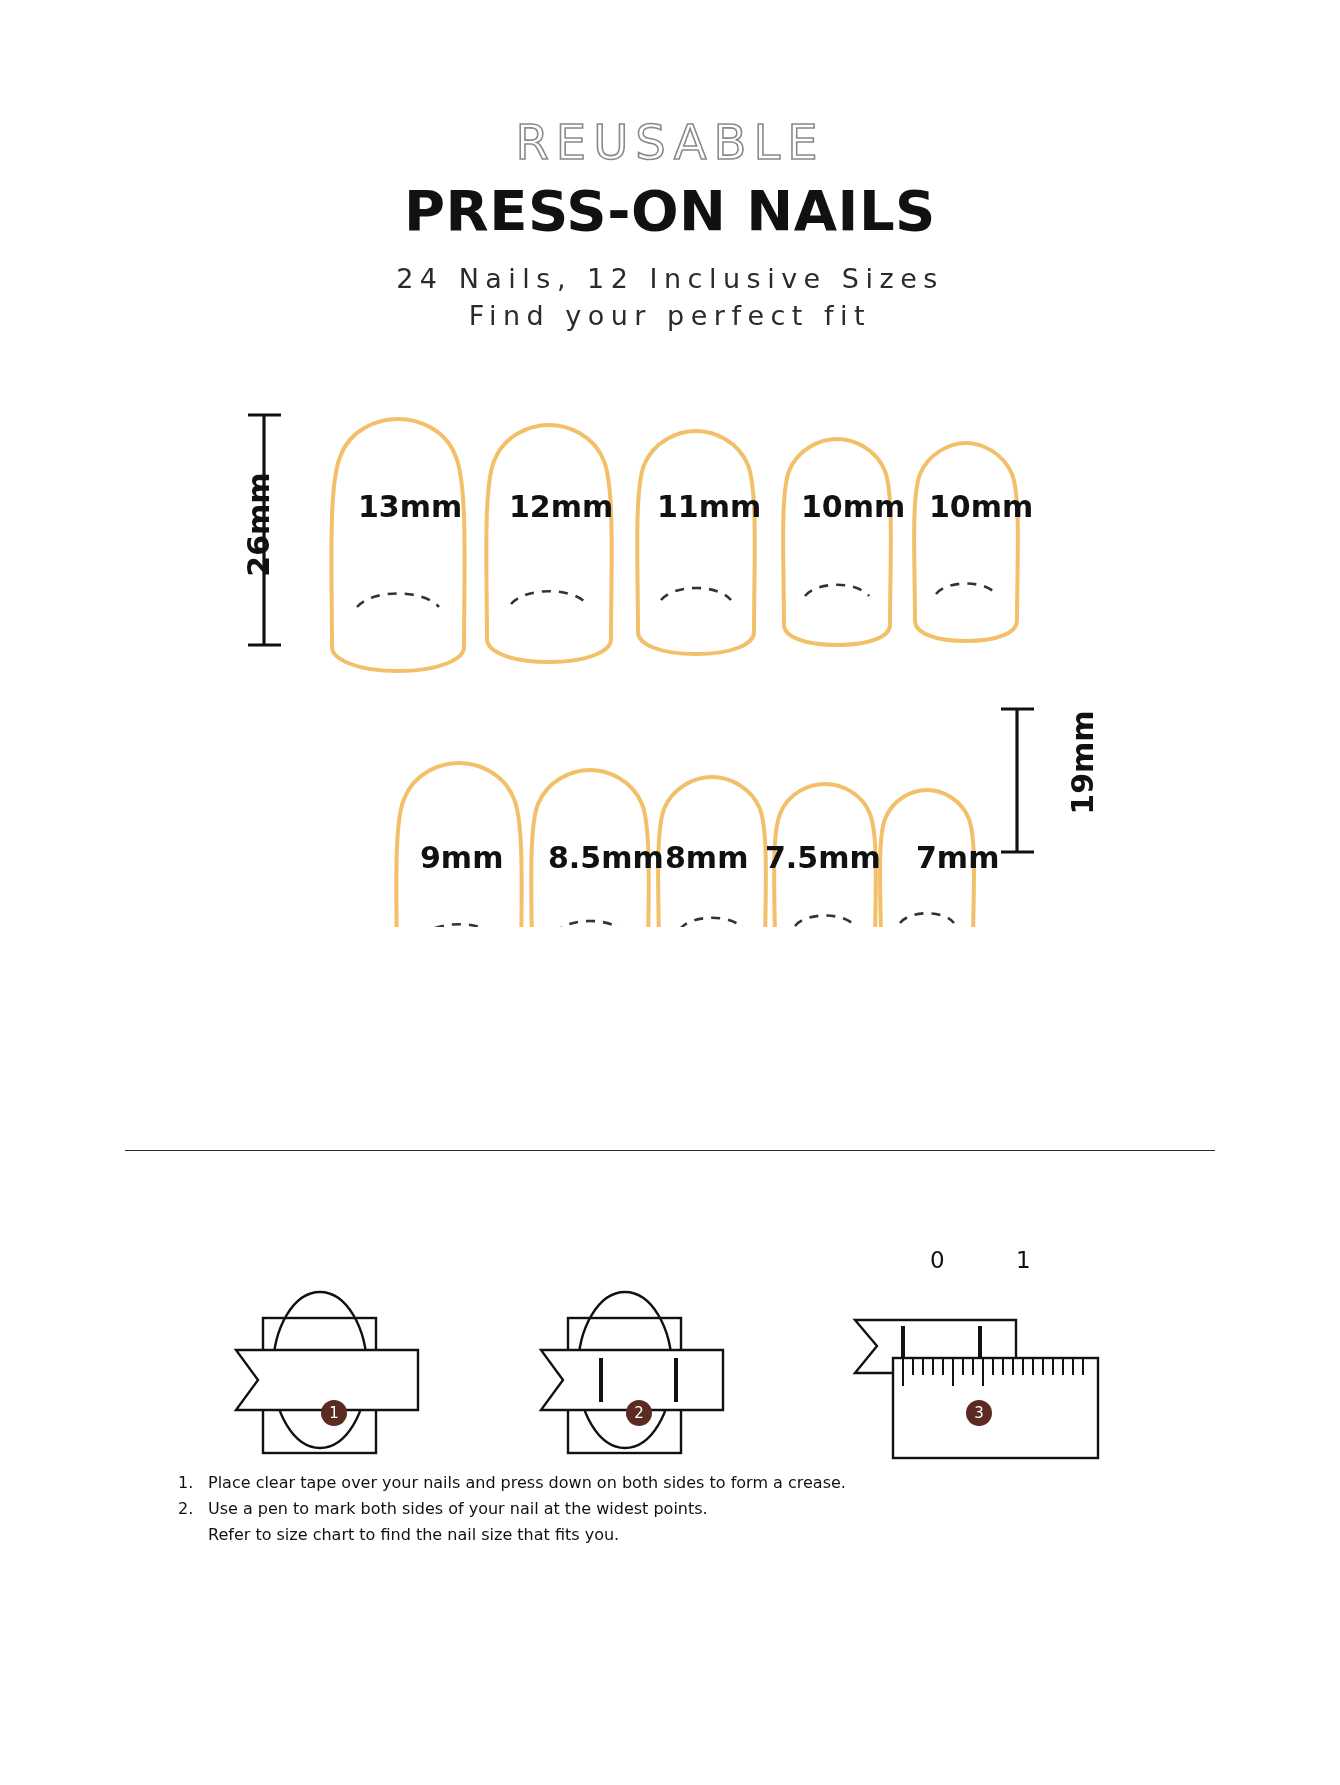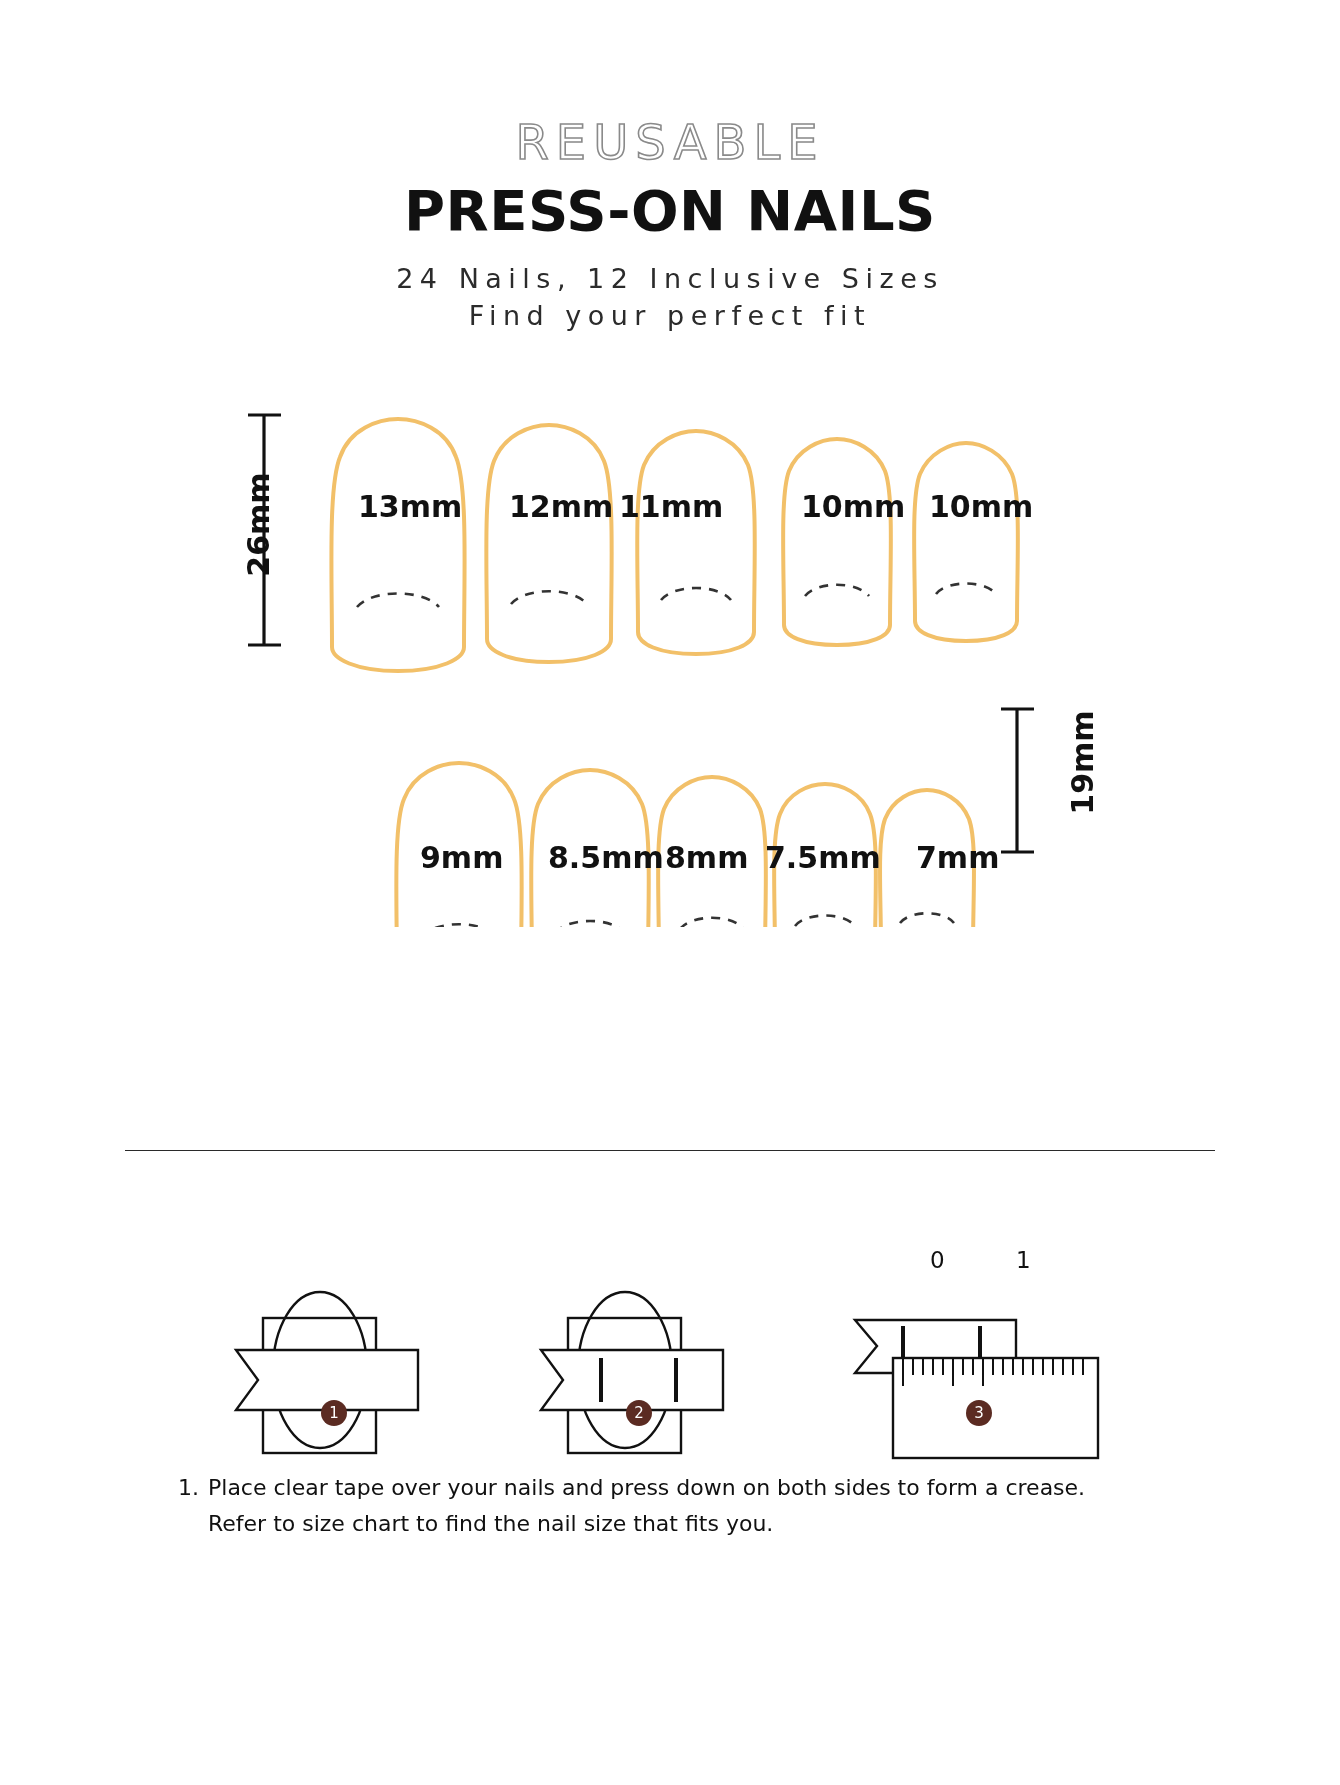--- a/index.html
+++ b/index.html
@@ -107,21 +107,21 @@
     text-align: center;
     font-family: "DejaVu Sans", sans-serif;
   }
 
   
   .instructions {
     position: absolute;
     top: 1470px;
     left: 178px;
     width: 1030px;
-    font-size: 22px;
+    font-size: 16px;
     line-height: 1.62;
     color: #111;
   }
   .instructions .num {
     display: inline-block;
     width: 30px;
   }
   .instructions .indent {
     display: inline-block;
     width: 30px;
@@ -194,21 +194,21 @@
       <path d="M900 556 C910 543 944 543 954 556" fill="none" stroke="#333" stroke-width="2.6" stroke-dasharray="9 8"></path>
     </g>
   </svg>
 
   <div style="position:absolute; left:206px; top:140px; transform:rotate(-90deg); transform-origin:center;" class="dim-label">26mm</div>
 
   <div style="position:absolute; left:1030px; top:378px; transform:rotate(-90deg); transform-origin:center;" class="dim-label">19mm</div>
 
   <div style="position:absolute; left:358px; top:122px;" class="dim-label">13mm</div>
   <div style="position:absolute; left:509px; top:122px;" class="dim-label">12mm</div>
-  <div style="position:absolute; left:619px; top:122px;" class="dim-label">11mm</div>
+  <div style="position:absolute; left:657px; top:122px;" class="dim-label">11mm</div>
   <div style="position:absolute; left:801px; top:122px;" class="dim-label">10mm</div>
   <div style="position:absolute; left:929px; top:122px;" class="dim-label">10mm</div>
 
   <div style="position:absolute; left:420px; top:473px;" class="dim-label">9mm</div>
   <div style="position:absolute; left:548px; top:473px;" class="dim-label">8.5mm</div>
   <div style="position:absolute; left:665px; top:473px;" class="dim-label">8mm</div>
   <div style="position:absolute; left:765px; top:473px;" class="dim-label">7.5mm</div>
   <div style="position:absolute; left:884px; top:473px;padding-left:32px;" class="dim-label">7mm</div>
 </div>
 
@@ -269,15 +269,18 @@
   <div class="badge" style="left:321px;">1</div>
   <div class="badge" style="left:626px;">2</div>
   <div class="badge" style="left:966px;">3</div>
 </div>
 
 <div class="instructions">
   <div>
     <span class="num">1.</span><span>Place clear tape over your nails and press down on both sides to form a crease.</span>
   </div>
   <div>
+    <span class="num">2.</span><span>Use a pen to mark both sides of your nail at the widest points.</span>
+  </div>
+  <div>
     <span class="indent"></span><span>Refer to size chart to find the nail size that fits you.</span>
   </div>
 </div>
 
 </body></html>

